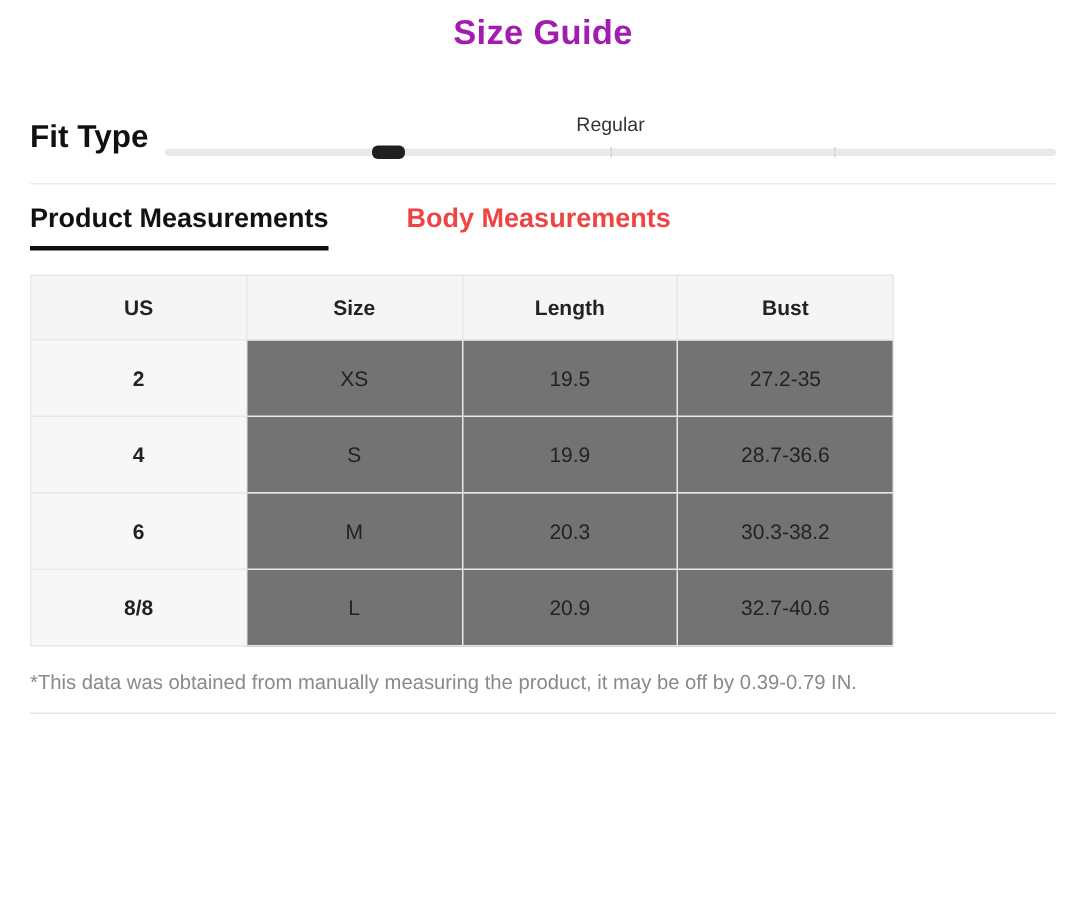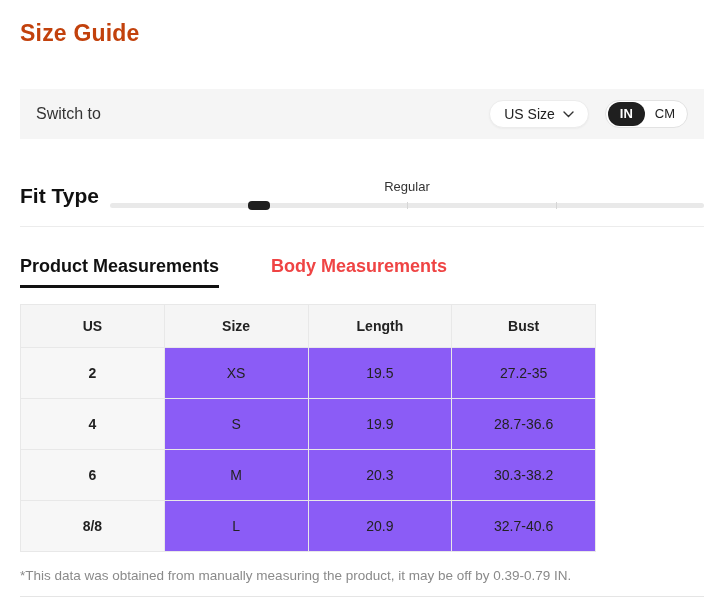--- a/index.html
+++ b/index.html
@@ -6,24 +6,25 @@
   html, body { width: 724px; height: 598px; background: #fff; }
   body {
     font-family: "Liberation Sans", sans-serif;
     color: #222;
     overflow: hidden;
   }
   .page { padding: 0 20px; width: 724px; }
 
   
   .title {
-    margin-top: 20px;
+    margin-top: 8px;
+    text-align: center;
     font-size: 23px;
     font-weight: bold;
-    color: #c2410c;
+    color: #a21caf;
     letter-spacing: 0.2px;
   }
 
   
   .switch-bar {
     margin-top: 42px;
     height: 50px;
     background: #f5f5f5;
     display: flex;
     align-items: center;
@@ -111,21 +112,21 @@
     width: 22px;
     height: 9px;
     margin-left: -11px;
     background: #1f1f1f;
     border-radius: 4px;
   }
 
   .divider { margin-top: 18px; border-top: 1px solid #ececec; }
 
   
-  .tabs { margin-top: 29px; display: flex; gap: 52px; }
+  .tabs { margin-top: 12px; display: flex; gap: 52px; }
   .tab {
     font-size: 18px;
     font-weight: bold;
     padding-bottom: 8px;
     cursor: pointer;
   }
   .tab.active { color: #111; border-bottom: 3px solid #111; }
   .tab.inactive { color: #ef4444; }
 
   
@@ -139,55 +140,38 @@
   .size-table th, .size-table td {
     border: 1px solid #e8e8e8;
     text-align: center;
     color: #222;
   }
   .size-table th {
     background: #f5f5f5;
     font-weight: bold;
     height: 43px;
   }
-  .size-table td { height: 51px; background: #8b5cf6; }
+  .size-table td { height: 51px; background: #737373; }
   .size-table td.row-head { background: #f7f7f7; font-weight: bold; }
 
   
   .footnote {
     margin-top: 16px;
     font-size: 13.5px;
     color: #8a8a8a;
   }
   .bottom-divider { margin-top: 13px; border-top: 1px solid #e5e5e5; }
 </style>
 </head>
 <body>
 
 <div class="page">
 
   <div class="title">Size Guide</div>
 
-  <div class="switch-bar">
-    <span class="switch-label">Switch to</span>
-    <div class="switch-controls">
-      <div class="dropdown-pill">
-        <span>US Size</span>
-        <span class="chevron">
-          <svg width="11" height="7" viewBox="0 0 11 7">
-              <path d="M1 1l4.5 4.5L10 1" stroke="#333" stroke-width="1.4" fill="none" stroke-linecap="round"></path>
-            </svg>
-        </span>
-      </div>
-      <div class="unit-toggle">
-        <span class="unit-option active">IN</span>
-        <span class="unit-option">CM</span>
-      </div>
-    </div>
-  </div>
 
   <div class="fit-section">
     <div class="fit-label">Fit Type</div>
     <div class="fit-scale">
       <div class="fit-scale-labels">
         <span class="mid">Regular</span>
       </div>
       <div class="fit-track">
         <span class="fit-tick" style="left:50%"></span>
         <span class="fit-tick" style="left:75%"></span>

